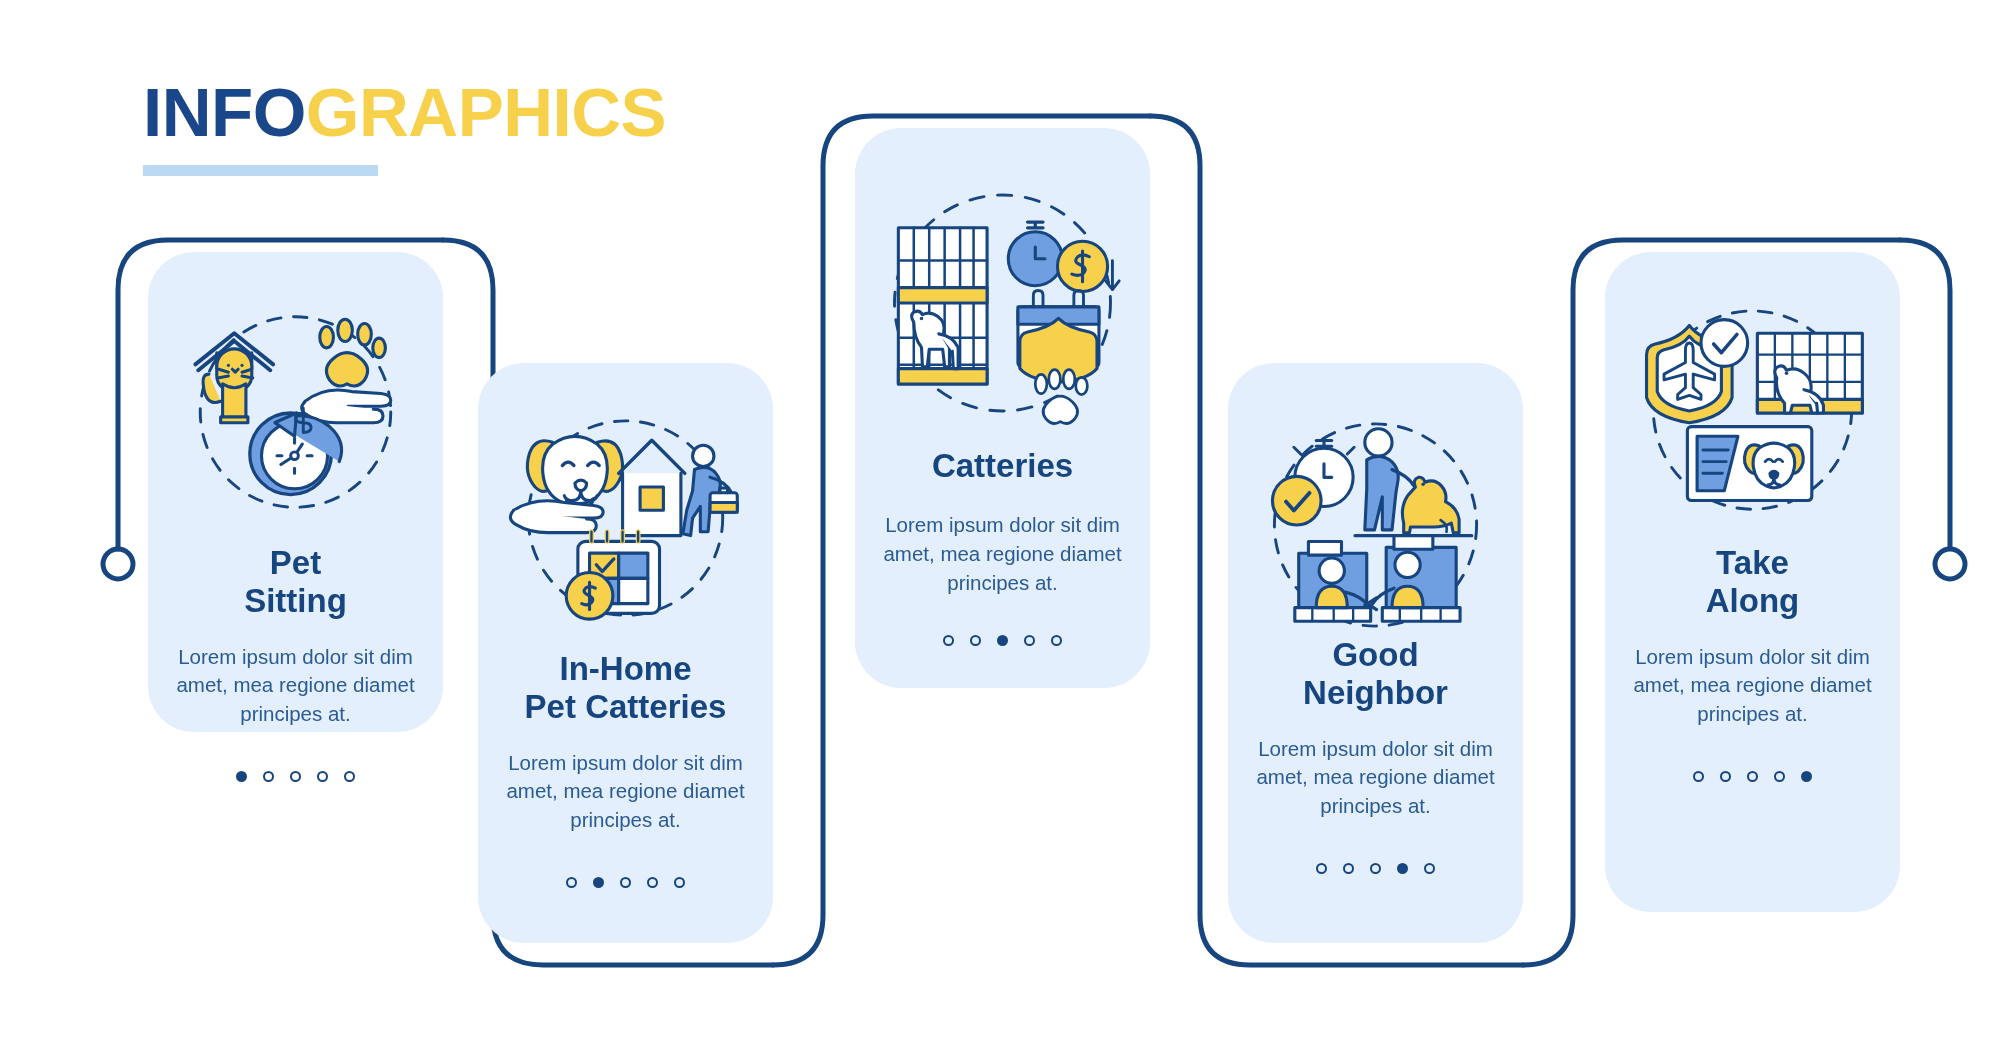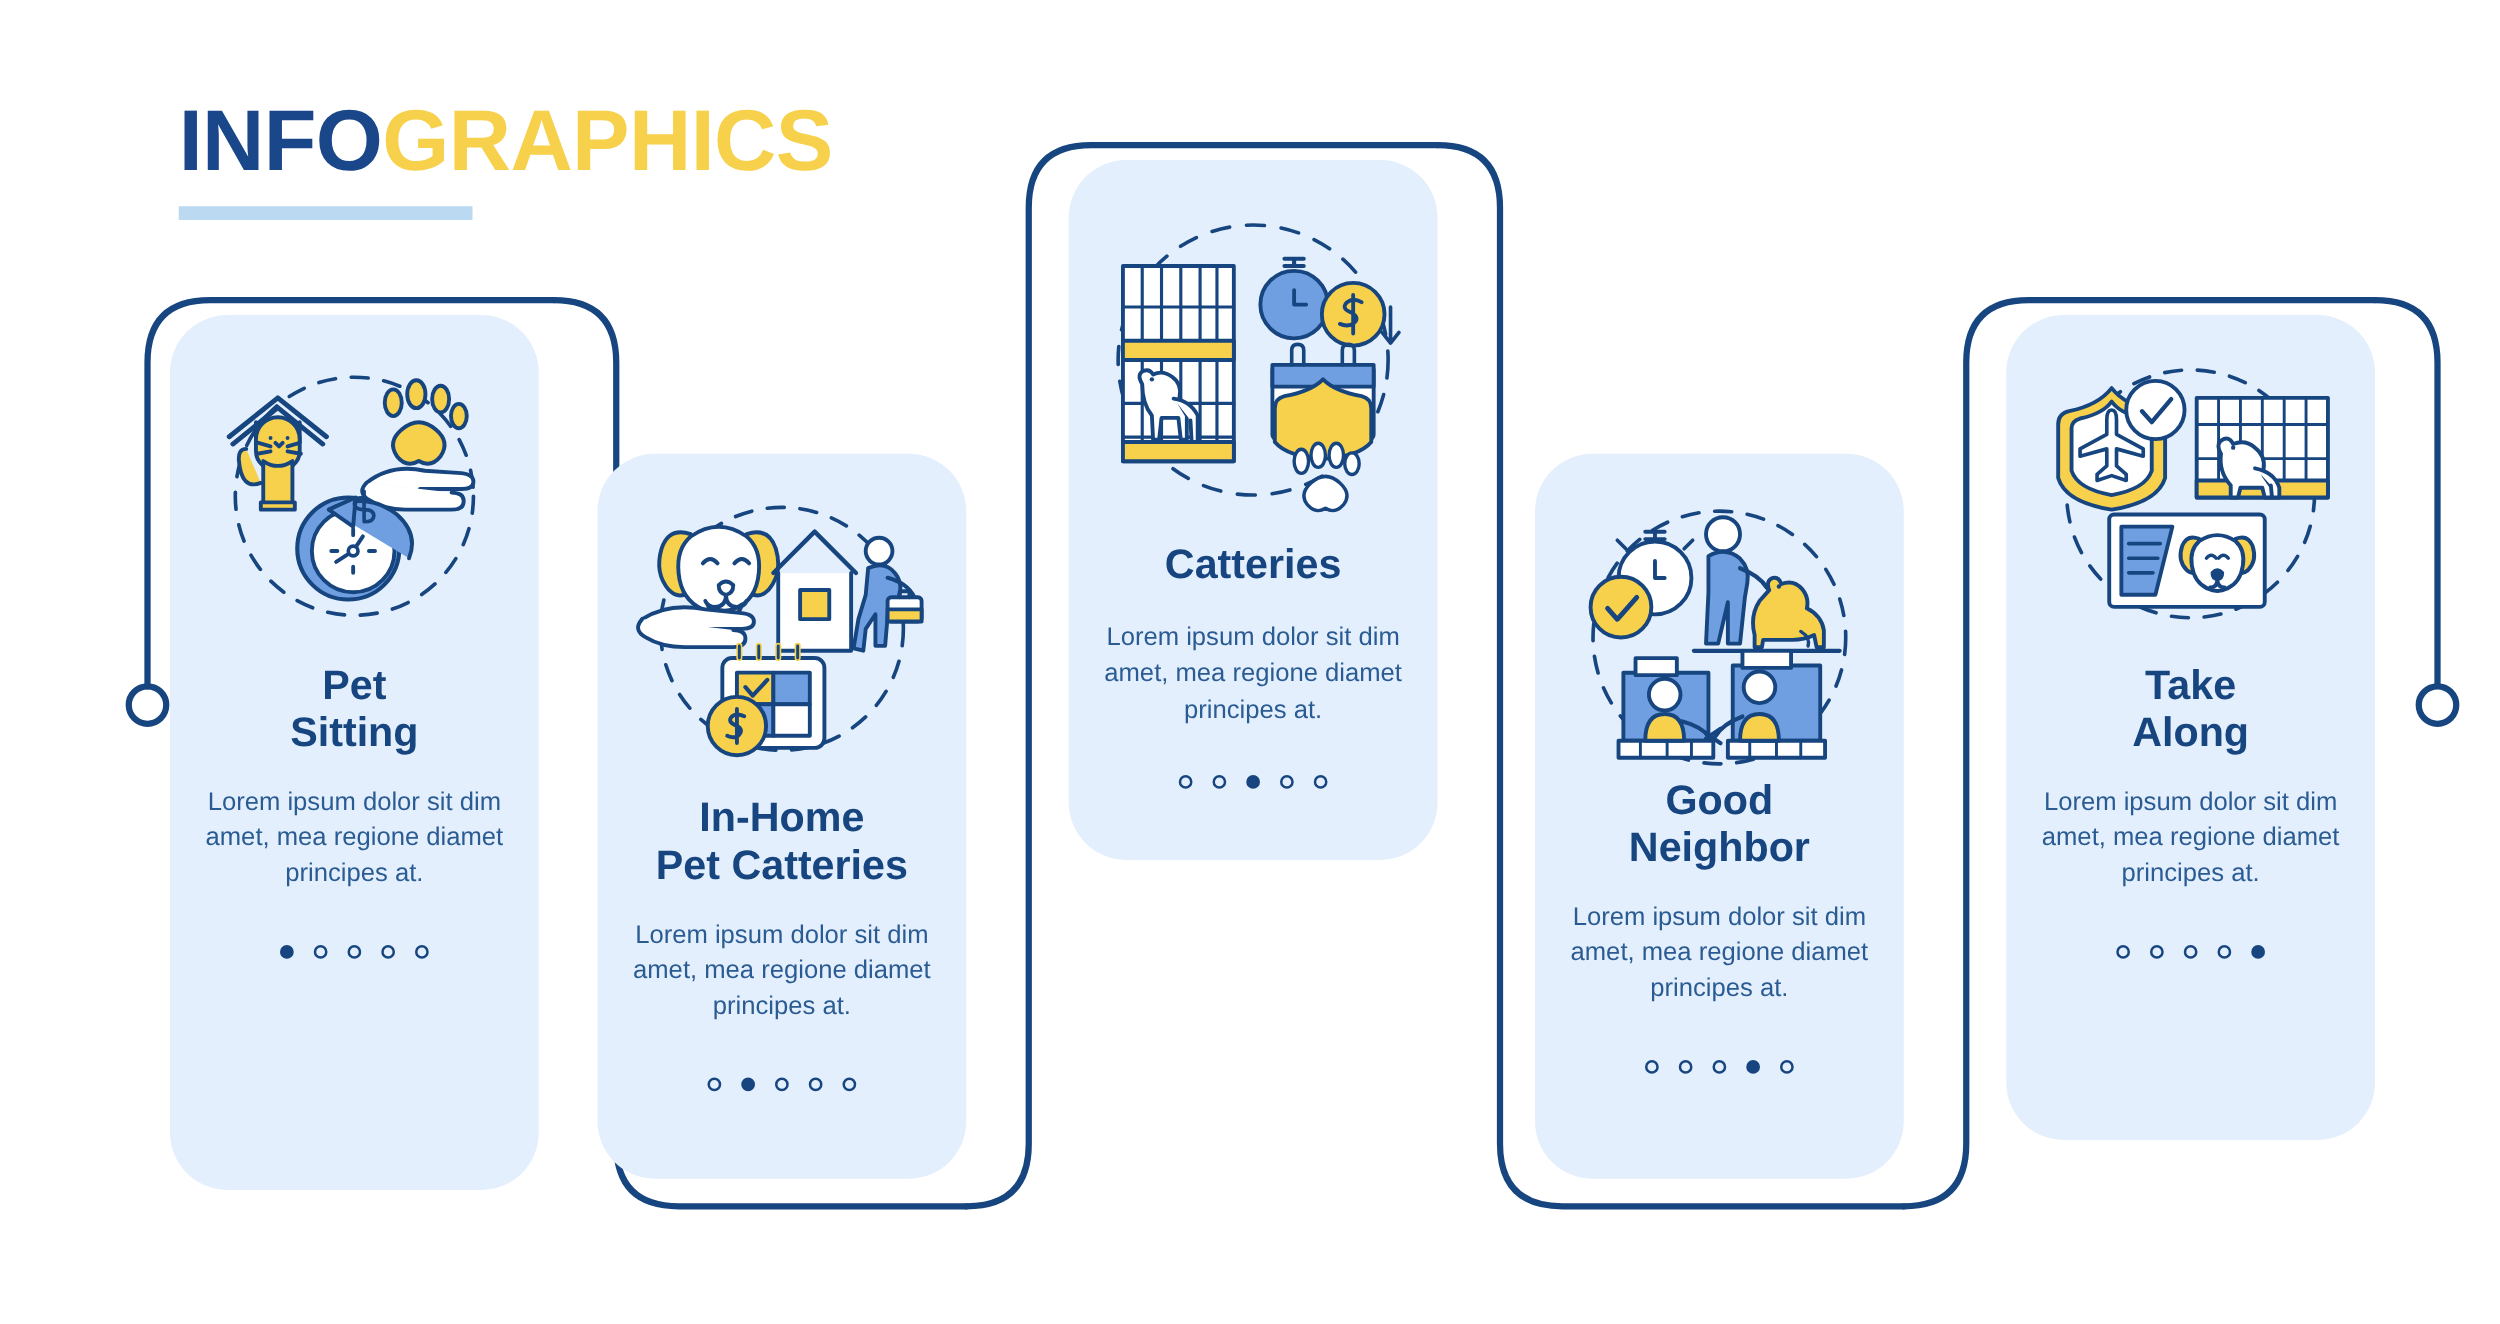--- a/index.html
+++ b/index.html
@@ -51,21 +51,21 @@
   }
 
   
   .card {
     position: absolute;
     background: #e3effc;
     border-radius: 46px;
     display: flex;
     flex-direction: column;
     align-items: center;
-    padding: 0 26px;
+    padding: 15px 26px;
   }
 
   .card-icon {
     width: 100%;
     display: flex;
     align-items: center;
     justify-content: center;
   }
   .card-icon svg { display: block; }
 
@@ -93,21 +93,21 @@
   }
   .dot {
     width: 11px; height: 11px;
     border-radius: 50%;
     border: 2px solid #17457f;
     background: transparent;
   }
   .dot.filled { background: #17457f; }
 
   
-  #card-1 { left: 136px;  top: 252px; width: 295px; height: 700px; }
+  #card-1 { left: 148px;  top: 252px; width: 295px; height: 480px; }
   #card-2 { left: 478px;  top: 363px; width: 295px; height: 580px; }
   #card-3 { left: 855px;  top: 128px; width: 295px; height: 560px; }
   #card-4 { left: 1228px; top: 363px; width: 295px; height: 580px; }
   #card-5 { left: 1605px; top: 252px; width: 295px; height: 660px; }
 
   #card-1 .card-icon { margin-top: 38px; height: 215px; }
   #card-1 .card-title { margin-top: 24px; }
   #card-1 .card-body  { margin-top: 22px; }
   #card-1 .dots       { margin-top: 42px; }
 

